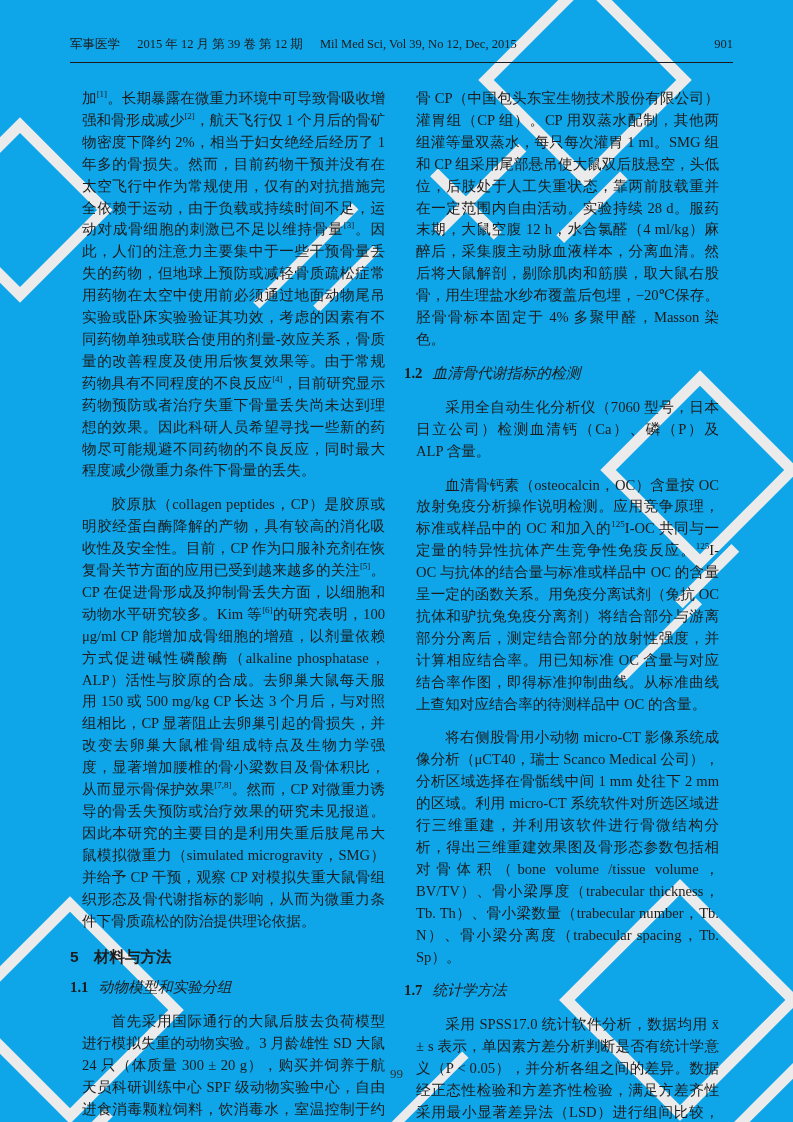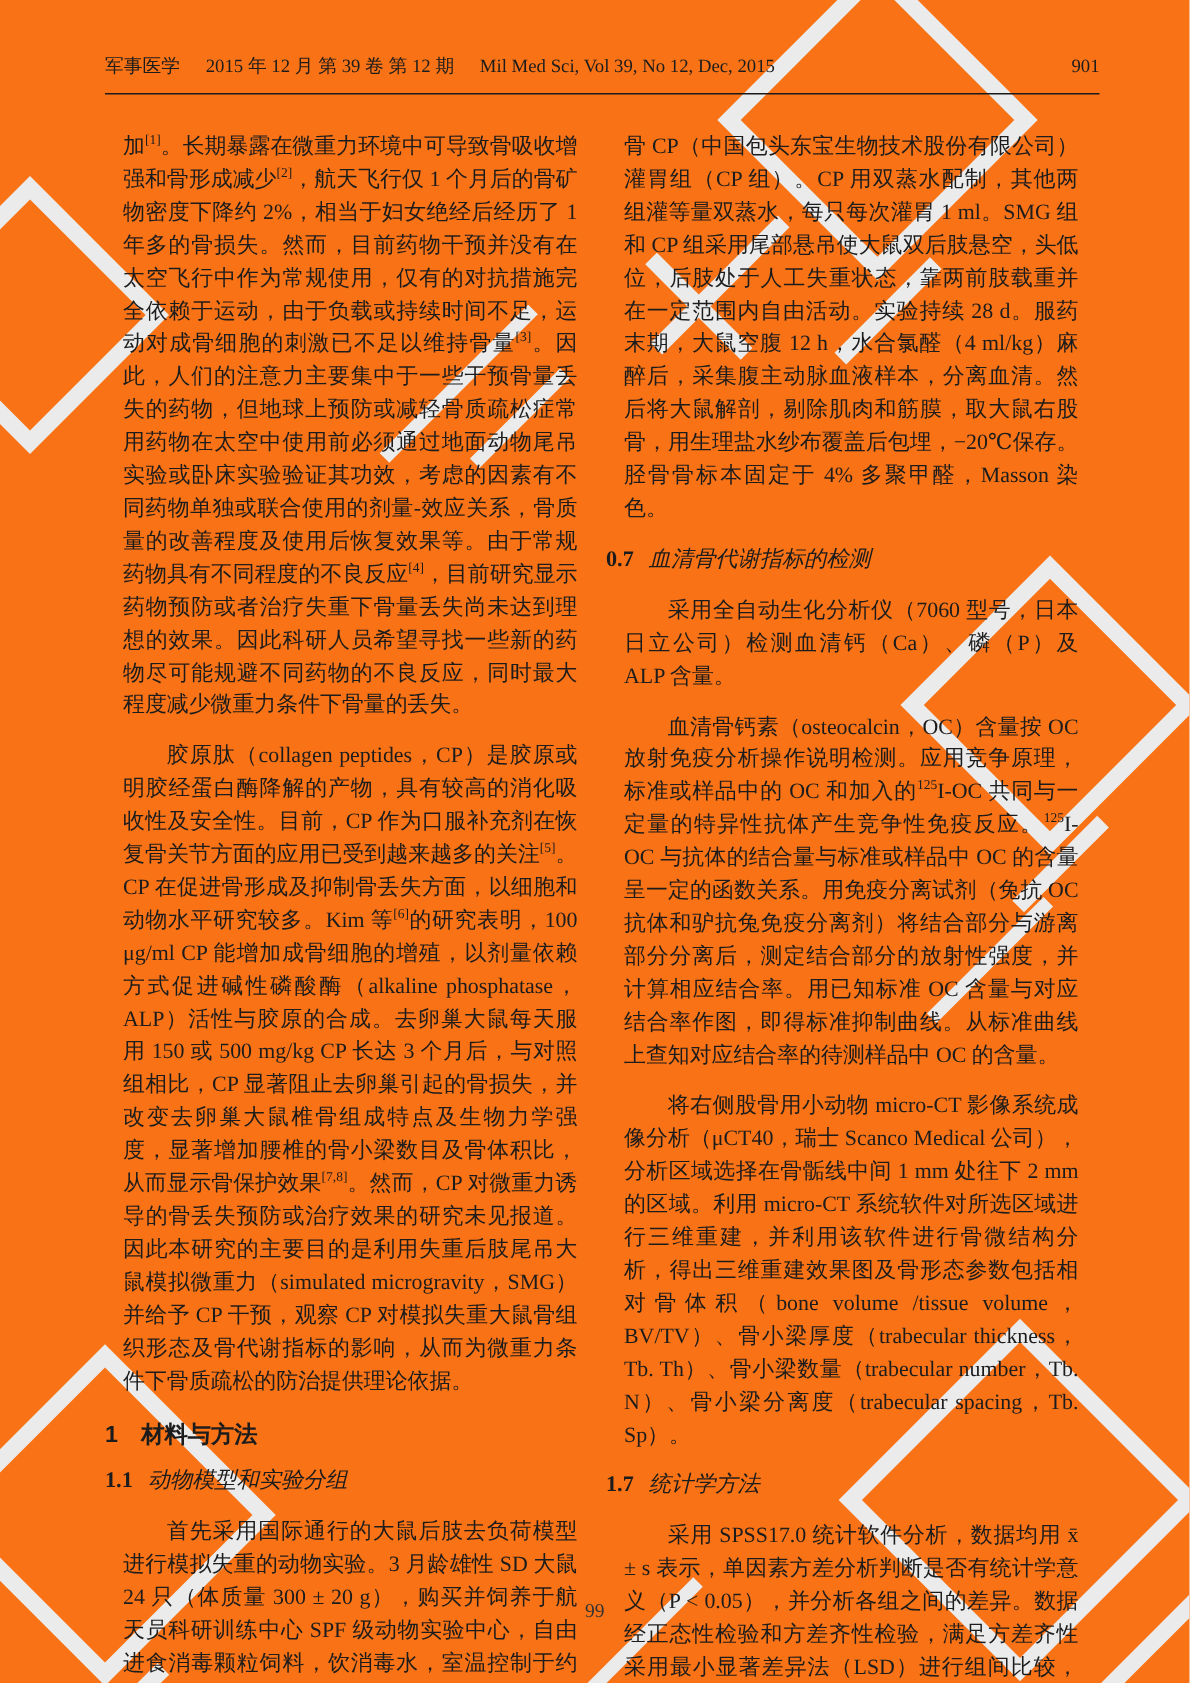--- a/index.html
+++ b/index.html
@@ -1,20 +1,20 @@
 <!DOCTYPE html>
 <html><head>
 <meta charset="utf-8">
 <style>
   html,body{margin:0;padding:0;background:#f5f5f5;}
   .page{
     position:relative;
     width:793px;height:1122px;
     margin:0 auto;
-    background:#f97316;
+    background:#0ea5e9;
     font-family:"Liberation Serif","DejaVu Serif",serif;
     color:#1c1c1c;
     overflow:hidden;
   }
   .watermark-layer{
     position:absolute;inset:0;
     pointer-events:none;
     z-index:0;
   }
   .header{
@@ -107,27 +107,27 @@
       <span>2015 年 12 月 第 39 卷 第 12 期</span>
       <span>Mil Med Sci, Vol 39, No 12, Dec, 2015</span>
     </div>
     <div>901</div>
   </div>
   <div class="header-rule"></div>
 
   <div class="col" id="col-left">
       <p class="noindent">加<sup>[1]</sup>。长期暴露在微重力环境中可导致骨吸收增强和骨形成减少<sup>[2]</sup>，航天飞行仅 1 个月后的骨矿物密度下降约 2%，相当于妇女绝经后经历了 1 年多的骨损失。然而，目前药物干预并没有在太空飞行中作为常规使用，仅有的对抗措施完全依赖于运动，由于负载或持续时间不足，运动对成骨细胞的刺激已不足以维持骨量<sup>[3]</sup>。因此，人们的注意力主要集中于一些干预骨量丢失的药物，但地球上预防或减轻骨质疏松症常用药物在太空中使用前必须通过地面动物尾吊实验或卧床实验验证其功效，考虑的因素有不同药物单独或联合使用的剂量-效应关系，骨质量的改善程度及使用后恢复效果等。由于常规药物具有不同程度的不良反应<sup>[4]</sup>，目前研究显示药物预防或者治疗失重下骨量丢失尚未达到理想的效果。因此科研人员希望寻找一些新的药物尽可能规避不同药物的不良反应，同时最大程度减少微重力条件下骨量的丢失。</p>
       <p>胶原肽（collagen peptides，CP）是胶原或明胶经蛋白酶降解的产物，具有较高的消化吸收性及安全性。目前，CP 作为口服补充剂在恢复骨关节方面的应用已受到越来越多的关注<sup>[5]</sup>。CP 在促进骨形成及抑制骨丢失方面，以细胞和动物水平研究较多。Kim 等<sup>[6]</sup>的研究表明，100 μg/ml CP 能增加成骨细胞的增殖，以剂量依赖方式促进碱性磷酸酶（alkaline phosphatase，ALP）活性与胶原的合成。去卵巢大鼠每天服用 150 或 500 mg/kg CP 长达 3 个月后，与对照组相比，CP 显著阻止去卵巢引起的骨损失，并改变去卵巢大鼠椎骨组成特点及生物力学强度，显著增加腰椎的骨小梁数目及骨体积比，从而显示骨保护效果<sup>[7,8]</sup>。然而，CP 对微重力诱导的骨丢失预防或治疗效果的研究未见报道。因此本研究的主要目的是利用失重后肢尾吊大鼠模拟微重力（simulated microgravity，SMG）并给予 CP 干预，观察 CP 对模拟失重大鼠骨组织形态及骨代谢指标的影响，从而为微重力条件下骨质疏松的防治提供理论依据。</p>
-      <div class="h1">1　材料与方法</div>
+      <div class="h1">5　材料与方法</div>
       <div class="h2"><span class="h2num">1.1</span>动物模型和实验分组</div>
       <p>首先采用国际通行的大鼠后肢去负荷模型进行模拟失重的动物实验。3 月龄雄性 SD 大鼠 24 只（体质量 300 ± 20 g），购买并饲养于航天员科研训练中心 SPF 级动物实验中心，自由进食消毒颗粒饲料，饮消毒水，室温控制于约 23℃，定期紫外线消毒与排风。适应喂养 7 d 后，随机分为 3 组（每组 8 只）：自由活动对照组（CN 组），尾吊模拟失重组（SMG 组），尾吊模拟失重并予 1 次/d 750 mg/kg 牛</p>
     </div>
   <div class="col" id="col-right">
       <p class="noindent">骨 CP（中国包头东宝生物技术股份有限公司）灌胃组（CP 组）。CP 用双蒸水配制，其他两组灌等量双蒸水，每只每次灌胃 1 ml。SMG 组和 CP 组采用尾部悬吊使大鼠双后肢悬空，头低位，后肢处于人工失重状态，靠两前肢载重并在一定范围内自由活动。实验持续 28 d。服药末期，大鼠空腹 12 h，水合氯醛（4 ml/kg）麻醉后，采集腹主动脉血液样本，分离血清。然后将大鼠解剖，剔除肌肉和筋膜，取大鼠右股骨，用生理盐水纱布覆盖后包埋，−20℃保存。胫骨骨标本固定于 4% 多聚甲醛，Masson 染色。</p>
-      <div class="h2"><span class="h2num">0.7</span>血清骨代谢指标的检测</div>
+      <div class="h2"><span class="h2num">1.2</span>血清骨代谢指标的检测</div>
       <p>采用全自动生化分析仪（7060 型号，日本日立公司）检测血清钙（Ca）、磷（P）及 ALP 含量。</p>
       <p>血清骨钙素（osteocalcin，OC）含量按 OC 放射免疫分析操作说明检测。应用竞争原理，标准或样品中的 OC 和加入的<sup>125</sup>I-OC 共同与一定量的特异性抗体产生竞争性免疫反应。<sup>125</sup>I-OC 与抗体的结合量与标准或样品中 OC 的含量呈一定的函数关系。用免疫分离试剂（兔抗 OC 抗体和驴抗兔免疫分离剂）将结合部分与游离部分分离后，测定结合部分的放射性强度，并计算相应结合率。用已知标准 OC 含量与对应结合率作图，即得标准抑制曲线。从标准曲线上查知对应结合率的待测样品中 OC 的含量。</p>
       <p>将右侧股骨用小动物 micro-CT 影像系统成像分析（μCT40，瑞士 Scanco Medical 公司），分析区域选择在骨骺线中间 1 mm 处往下 2 mm 的区域。利用 micro-CT 系统软件对所选区域进行三维重建，并利用该软件进行骨微结构分析，得出三维重建效果图及骨形态参数包括相对骨体积（bone volume /tissue volume，BV/TV）、骨小梁厚度（trabecular thickness，Tb. Th）、骨小梁数量（trabecular number，Tb. N）、骨小梁分离度（trabecular spacing，Tb. Sp）。</p>
       <div class="h2"><span class="h2num">1.7</span>统计学方法</div>
       <p>采用 SPSS17.0 统计软件分析，数据均用 x̄ ± s 表示，单因素方差分析判断是否有统计学意义（P &lt; 0.05），并分析各组之间的差异。数据经正态性检验和方差齐性检验，满足方差齐性采用最小显著差异法（LSD）进行组间比较，方差不齐性采用 Dunnett</p>
     </div>
 
   <div class="footer">99</div>
 </div>
 

